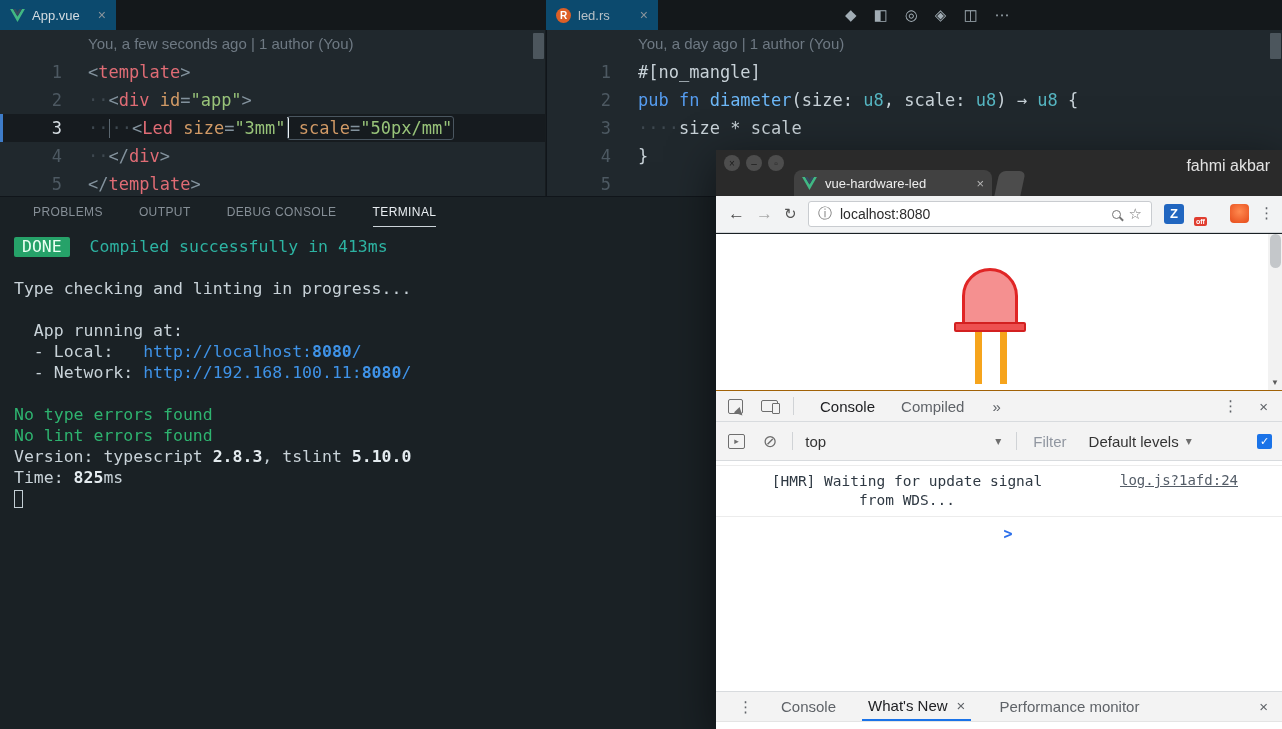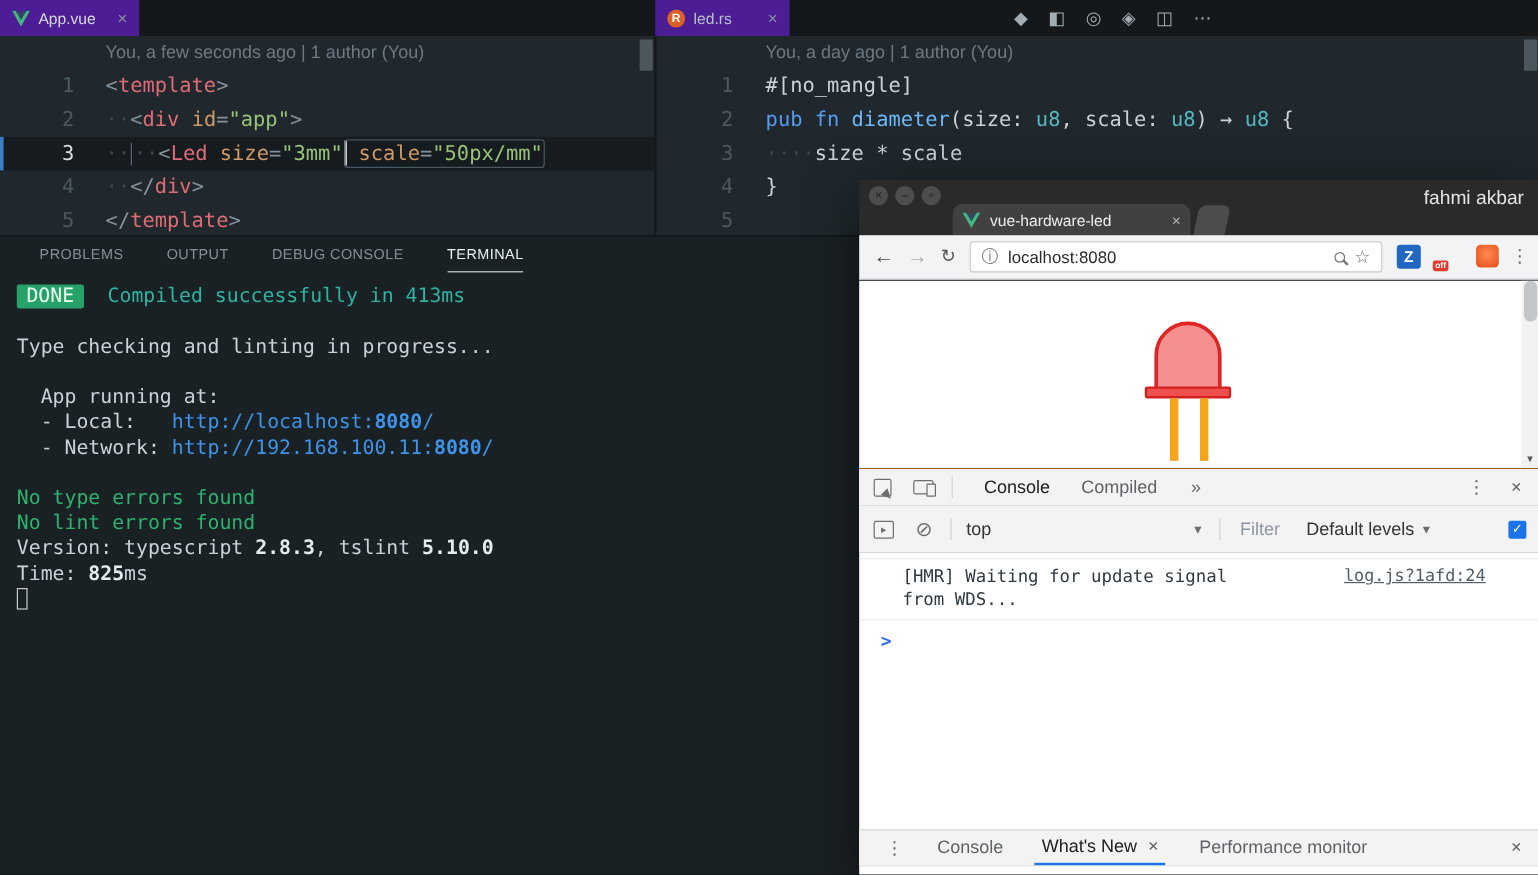--- a/index.html
+++ b/index.html
@@ -1,21 +1,21 @@
 <!DOCTYPE html>
 <html><head>
 <meta charset="utf-8">
 <style>
   html,body{margin:0;padding:0;background:#0b0d0e;}
   *{box-sizing:border-box;}
   .screen{position:relative;width:1282px;height:729px;overflow:hidden;background:#171c1f;font-family:"Liberation Sans",sans-serif;}
 
   
   .tabbar{position:absolute;top:0;left:0;right:0;height:30px;background:#14181b;}
-  .vtab{position:absolute;top:0;height:30px;display:flex;align-items:center;gap:7px;padding:0 10px;background:#4c1d95;font-size:13px;color:#d5dce1;}
+  .vtab{position:absolute;top:0;height:30px;display:flex;align-items:center;gap:7px;padding:0 10px;background:#0c4a6e;font-size:13px;color:#d5dce1;}
   .vtab.tleft{left:0;width:116px;}
   .vtab.tright{left:546px;width:112px;color:#b7c0c6;}
   .tab-close{margin-left:auto;color:#8b959c;font-size:14px;}
   .vue-logo svg{width:15px;height:13px;display:block;}
   .rust-logo{width:15px;height:15px;border-radius:50%;background:#dd5f26;color:#fff;font-size:10px;font-weight:bold;display:flex;align-items:center;justify-content:center;flex:none;}
   .editor-actions{position:absolute;left:845px;top:0;height:30px;display:flex;align-items:center;gap:17px;color:#a2adb5;font-size:15px;}
   .eicon{cursor:default;}
 
   .editor{position:absolute;top:30px;height:166px;background:#20282d;overflow:hidden;font-family:"DejaVu Sans Mono",monospace;font-size:17px;}
   .editor.eleft{left:0;width:545px;}
@@ -119,21 +119,21 @@
 
   .dt-toolbar{position:absolute;top:31px;left:0;right:0;height:39px;background:#f3f3f3;border-bottom:1px solid #d8dbde;display:flex;align-items:center;}
   .ct-sidebar{margin-left:12px;width:17px;height:15px;border:1.5px solid #6e6e6e;border-radius:2px;font-size:9px;line-height:13px;text-align:center;color:#6e6e6e;flex:none;}
   .ct-clear{margin-left:18px;font-size:17px;color:#6e6e6e;}
   .ct-context{margin-left:12px;width:196px;display:flex;justify-content:space-between;align-items:center;color:#333;}
   .caret{color:#6e6e6e;font-size:12px;}
   .ct-filter{margin-left:16px;color:#9096a0;}
   .ct-levels{margin-left:22px;display:flex;gap:7px;align-items:center;color:#333;}
   .ct-check{position:absolute;right:10px;top:12px;width:15px;height:15px;background:#1a73e8;border-radius:2px;color:#fff;font-size:11px;text-align:center;line-height:15px;}
 
-  .dt-msgs{position:absolute;top:70px;left:0;right:0;}
+  .dt-msgs{position:absolute;top:70px;left:0;right:0;text-align:center;}
   .msg-row{border-top:1px solid #ececec;border-bottom:1px solid #ececec;margin-top:4px;padding:6px 0 6px 36px;display:flex;}
   .msg-text{font-family:"DejaVu Sans Mono",monospace;font-size:14.5px;color:#2f3943;width:310px;line-height:19px;}
   .msg-link{margin-left:auto;margin-right:44px;font-family:"DejaVu Sans Mono",monospace;font-size:14px;color:#545d68;text-decoration:underline;}
   .prompt-row{padding:8px 0 0 18px;color:#2c6fea;font-weight:bold;font-family:"DejaVu Sans Mono",monospace;font-size:15px;}
 
   .dt-drawer{position:absolute;top:300px;left:0;right:0;height:31px;background:#f3f3f3;border-top:1px solid #d8dbde;border-bottom:1px solid #e4e4e4;display:flex;align-items:center;}
   .dw-kebab{margin-left:22px;}
   .dw-item{margin-left:28px;}
   .dw-active{margin-left:26px;height:100%;display:flex;align-items:center;gap:9px;color:#202124;border-bottom:2px solid #1a73e8;padding:0 6px;}
   .dw-active .x{color:#5f6368;}

